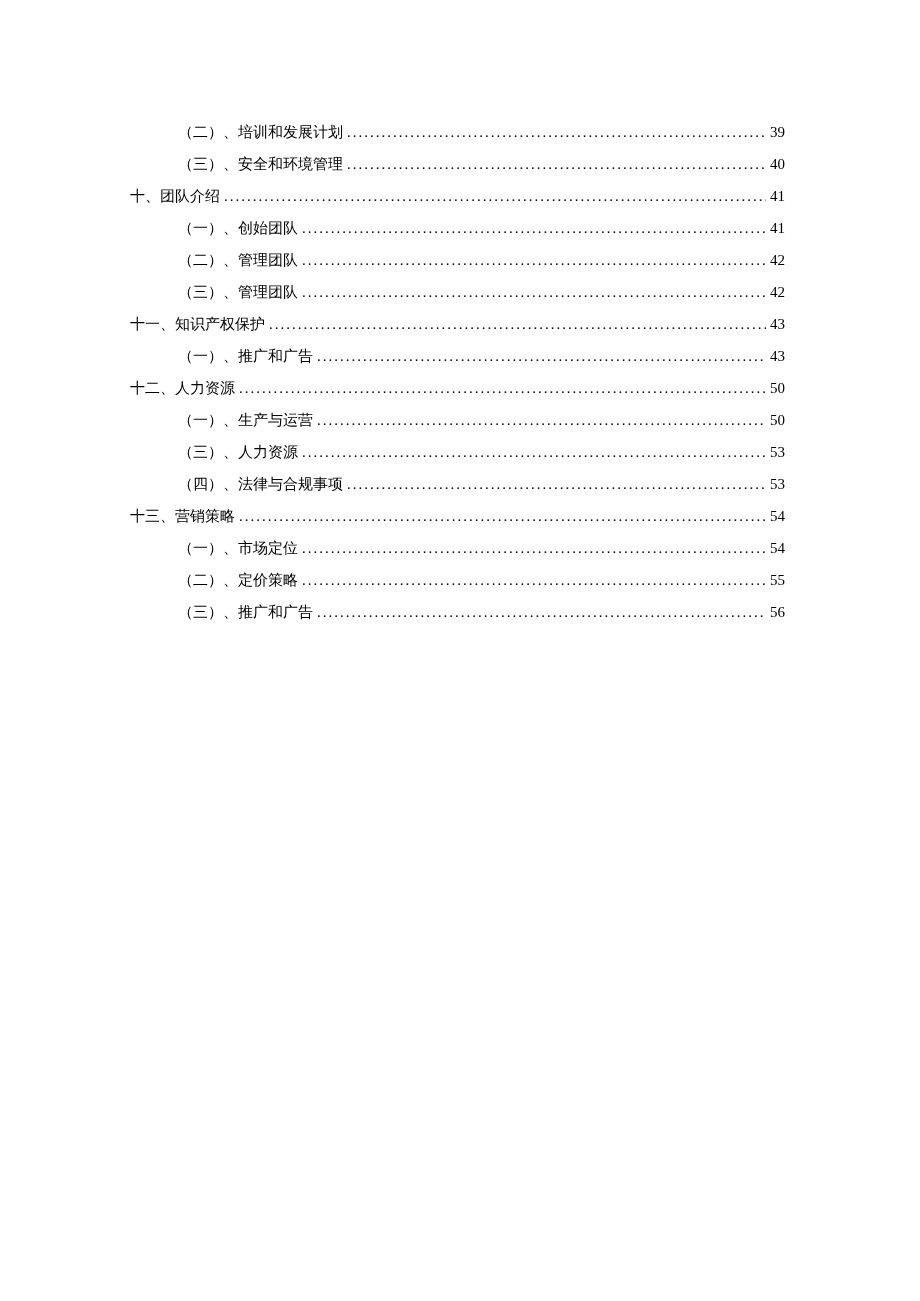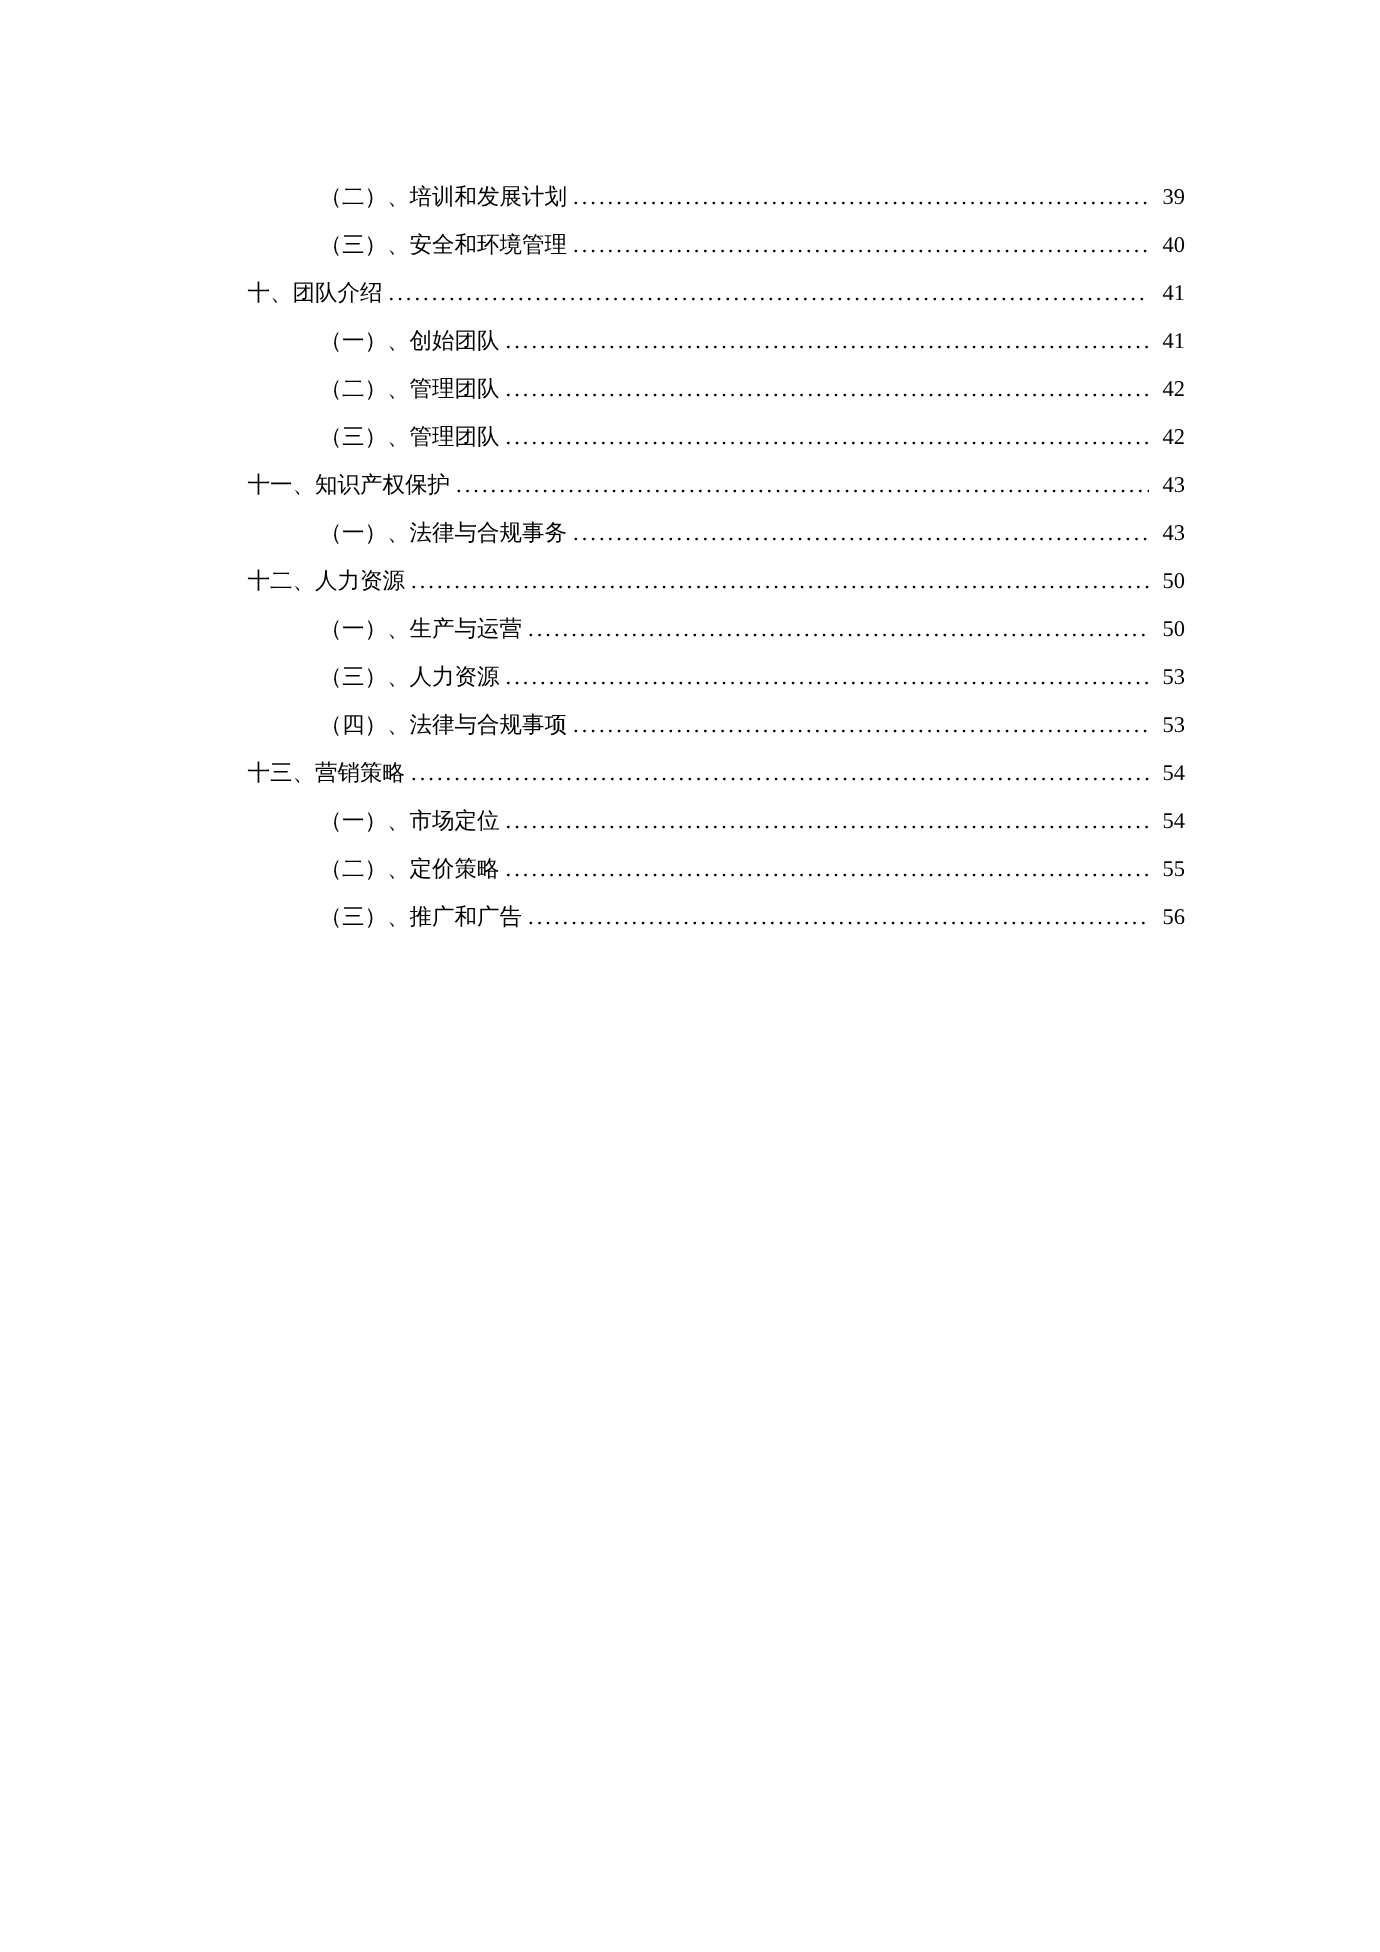--- a/index.html
+++ b/index.html
@@ -11,21 +11,20 @@
       width: 920px;
       height: 1301px;
       background: #ffffff;
       font-family: "SimSun", "宋体", serif;
       font-size: 15px;
       color: #000000;
       padding: 120px 130px 0 130px;
     }
     .toc {
       line-height: 1.6;
-      margin-left: 35px;
     }
     .toc-entry {
       display: flex;
       align-items: baseline;
       margin-bottom: 8px;
       white-space: nowrap;
     }
     .toc-entry.level-1 {
       margin-left: 0;
     }
@@ -40,21 +39,21 @@
       overflow: hidden;
       letter-spacing: 2px;
       color: #000000;
       margin: 0 4px;
     }
     .toc-leader::after {
       content: "..................................................................................................................................";
     }
     .toc-page {
       flex-shrink: 0;
-      text-align: right;
+      text-align: left;
       min-width: 20px;
     }
   </style>
 </head>
 <body>
 
 <div class="toc">
   <div class="toc-entry level-2">
     <span class="toc-label">（二）、培训和发展计划</span>
     <span class="toc-leader"></span>
@@ -84,21 +83,21 @@
     <span class="toc-label">（三）、管理团队</span>
     <span class="toc-leader"></span>
     <span class="toc-page">42</span>
   </div>
   <div class="toc-entry level-1">
     <span class="toc-label">十一、知识产权保护</span>
     <span class="toc-leader"></span>
     <span class="toc-page">43</span>
   </div>
   <div class="toc-entry level-2">
-    <span class="toc-label">（一）、法律与合规事务</span>
+    <span class="toc-label">（一）、推广和广告</span>
     <span class="toc-leader"></span>
     <span class="toc-page">43</span>
   </div>
   <div class="toc-entry level-1">
     <span class="toc-label">十二、人力资源</span>
     <span class="toc-leader"></span>
     <span class="toc-page">50</span>
   </div>
   <div class="toc-entry level-2">
     <span class="toc-label">（一）、生产与运营</span>

